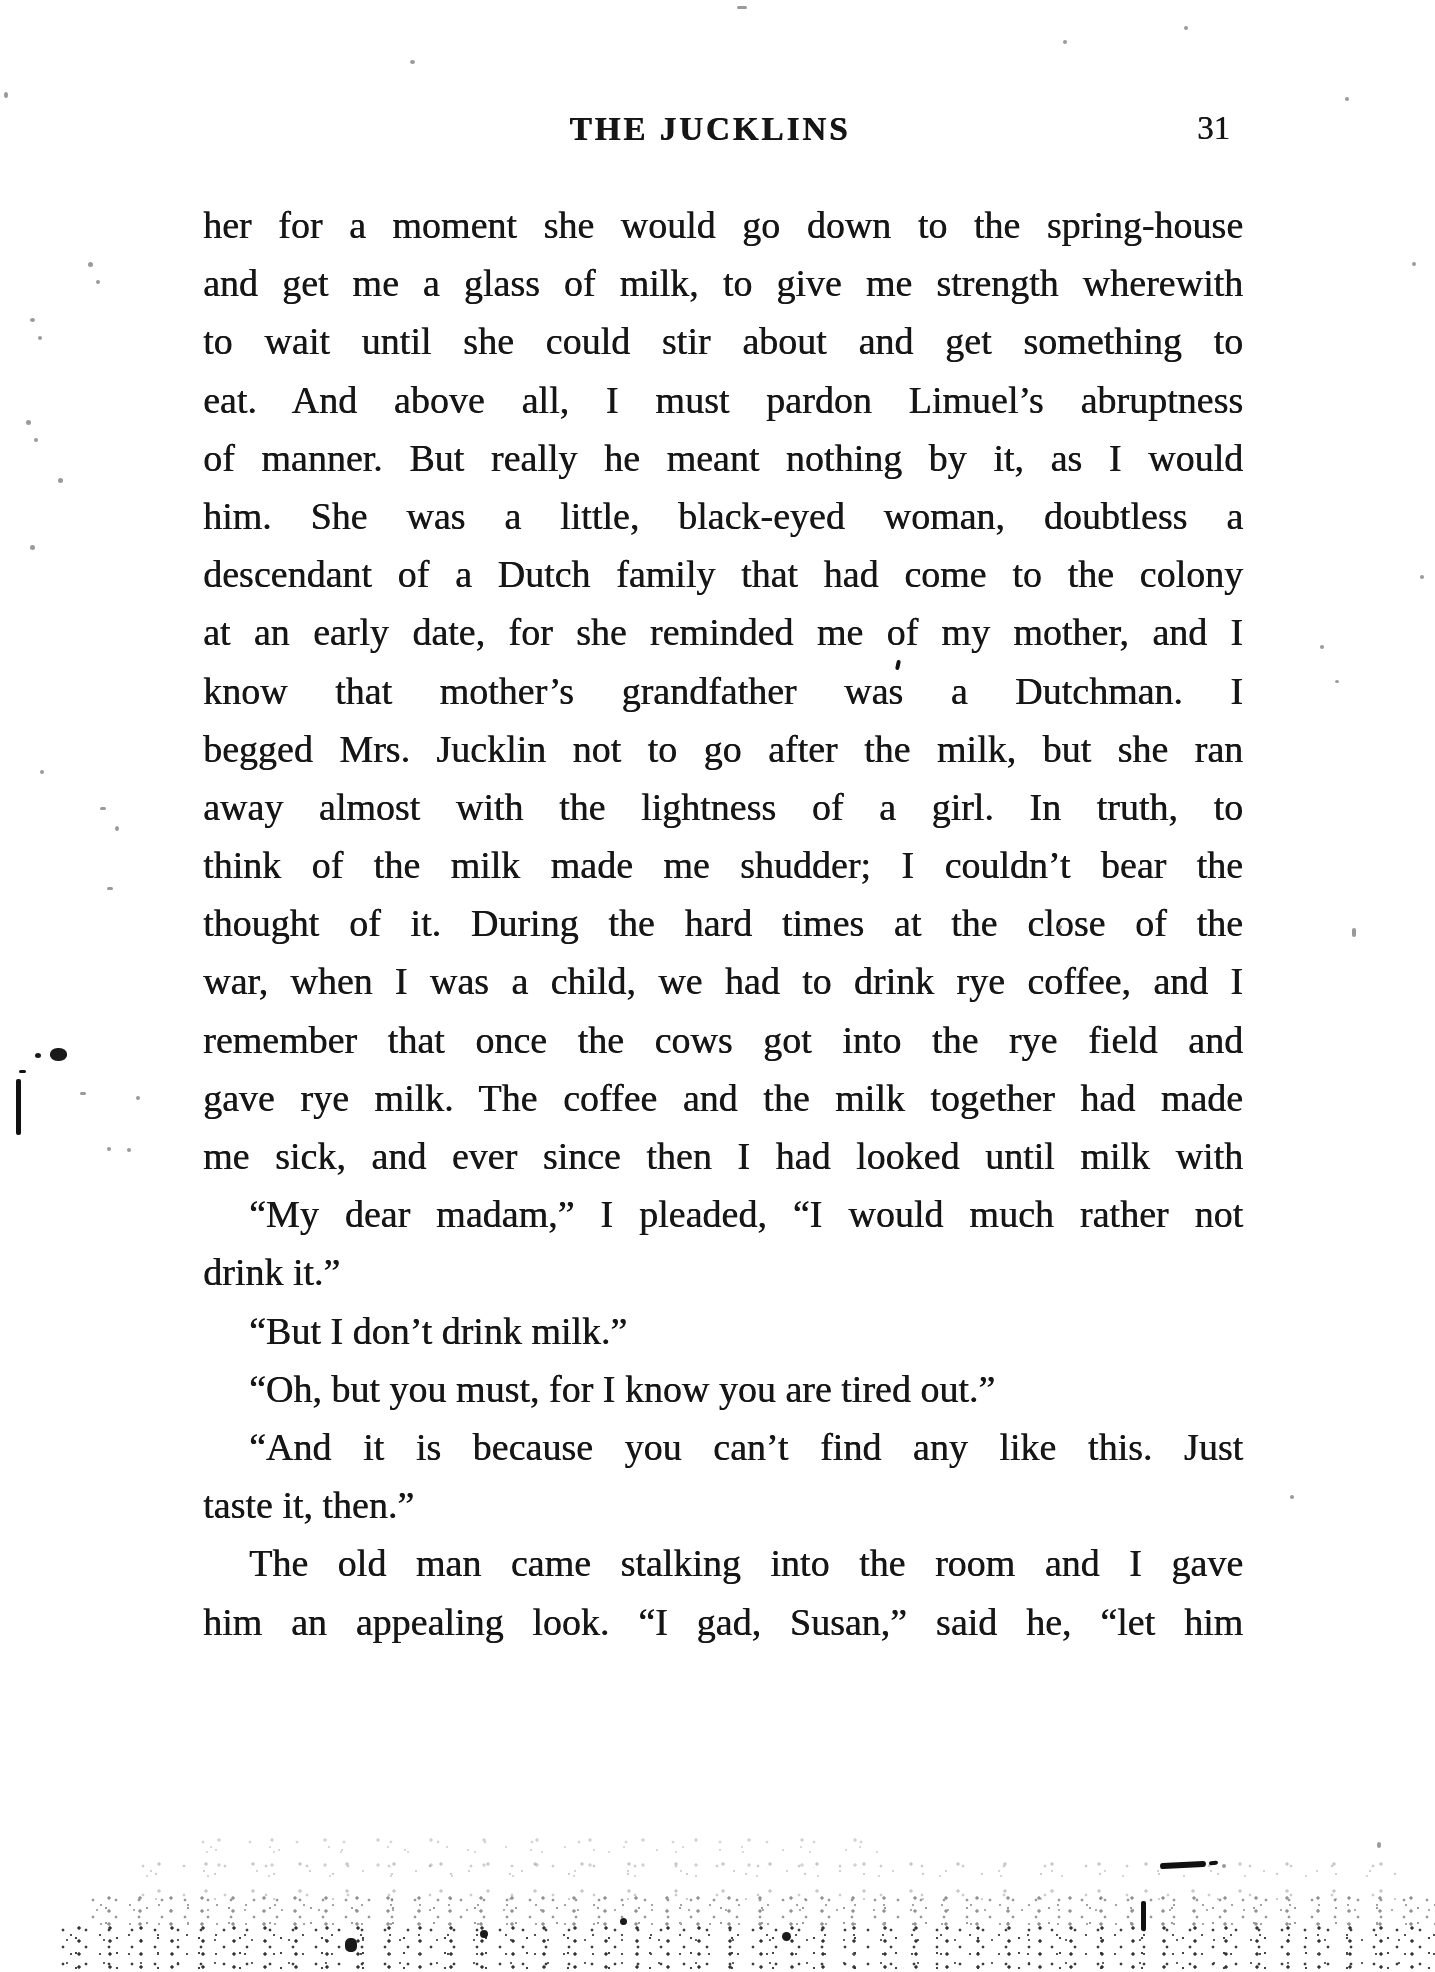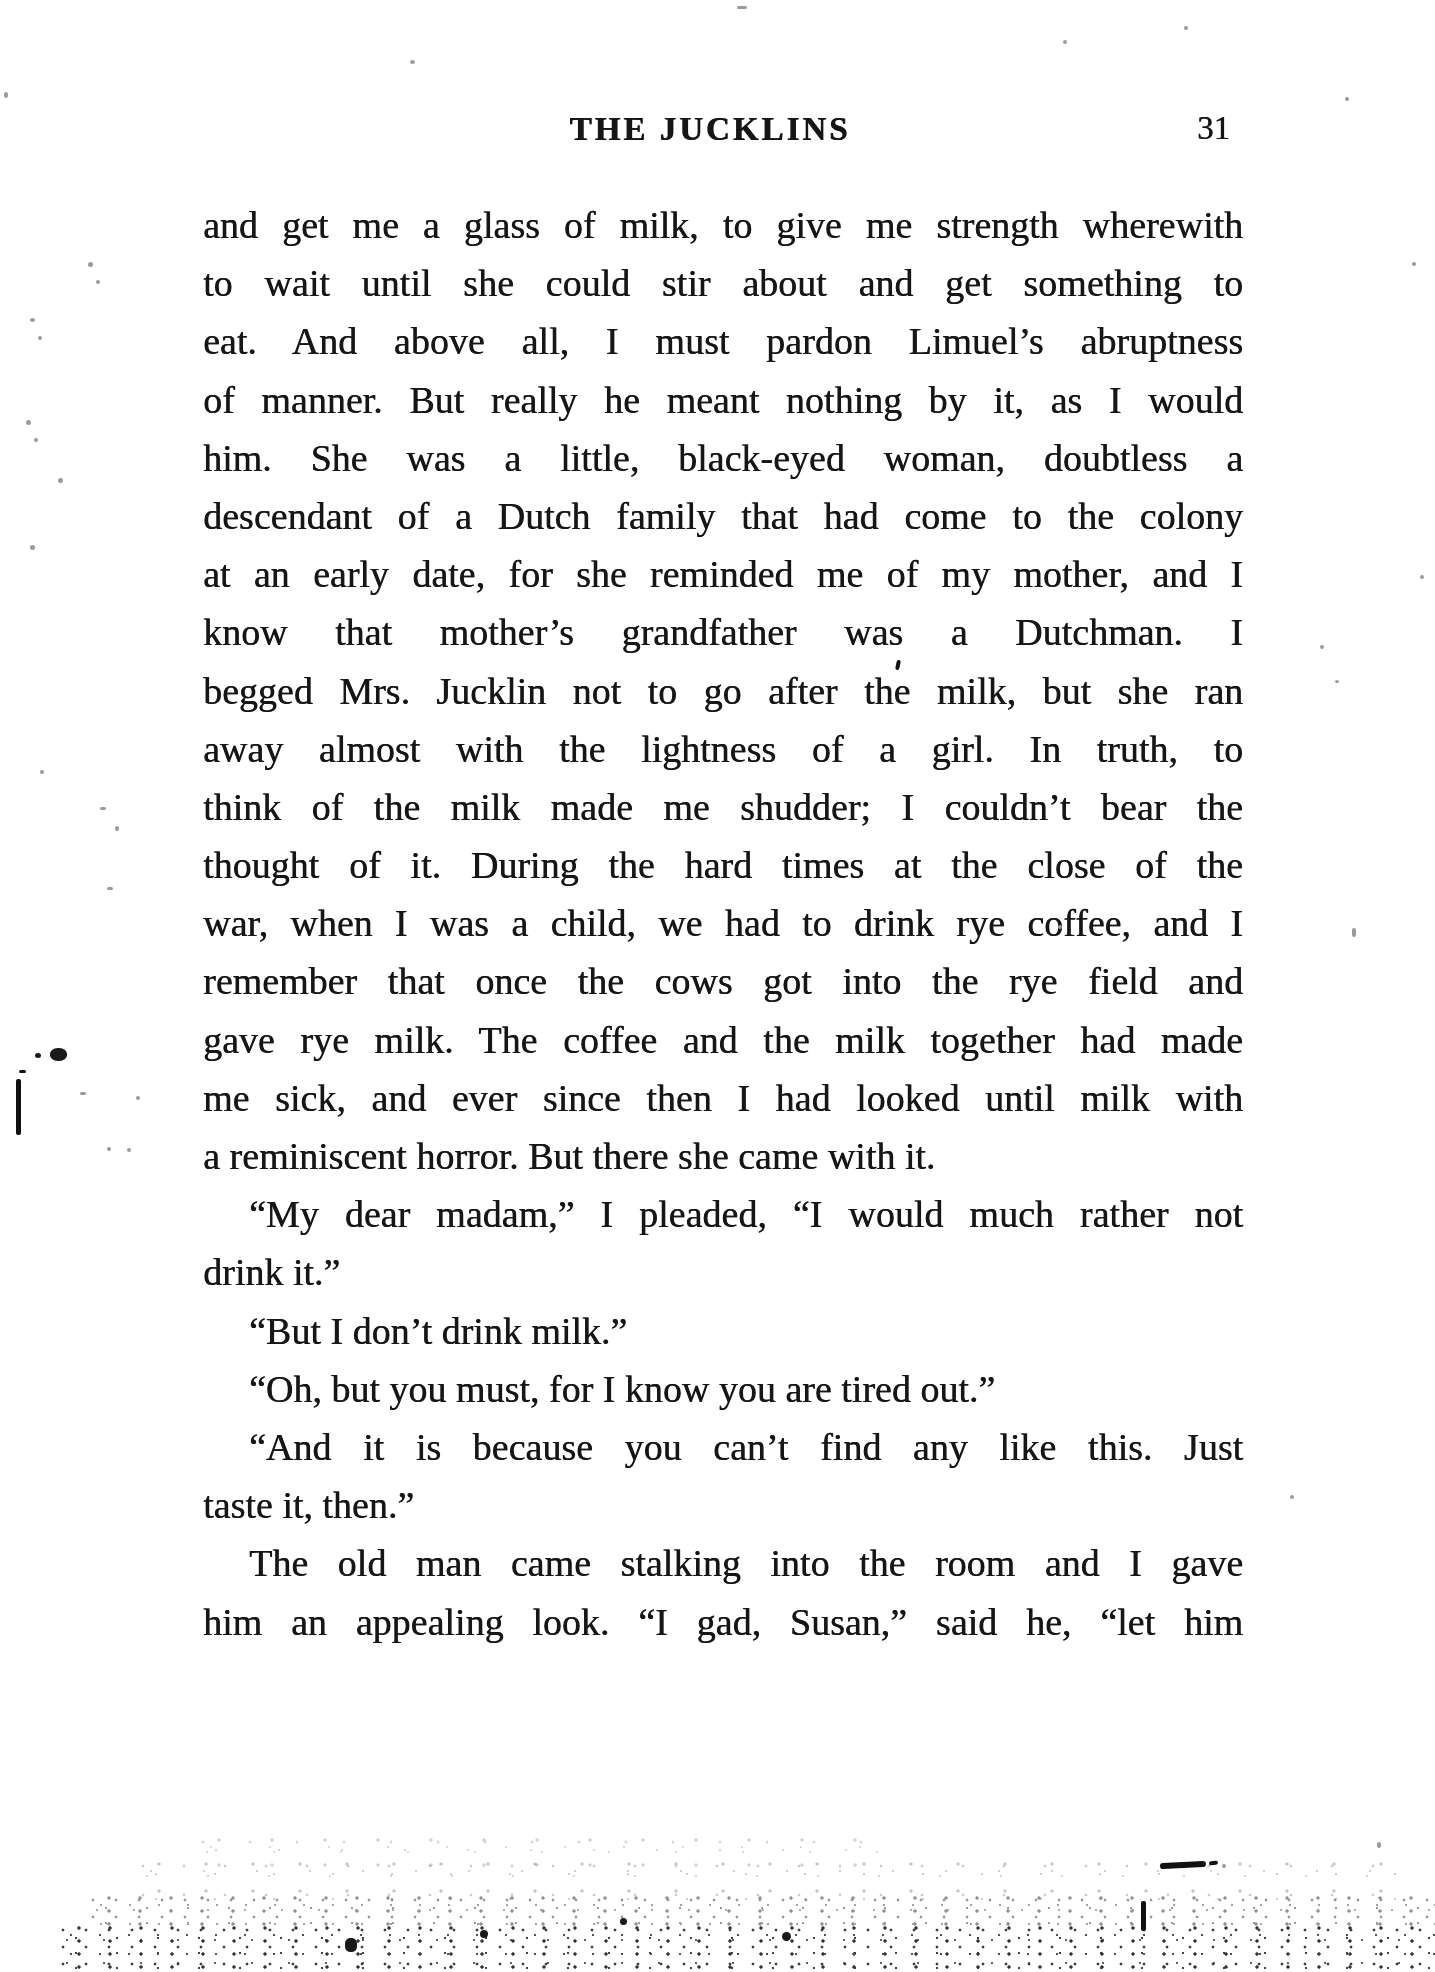--- a/index.html
+++ b/index.html
@@ -62,37 +62,37 @@
 
 <div class="page">
 
   <div class="running-head">
     <span>THE JUCKLINS</span>
   </div>
 
   <div class="page-number">31</div>
 
   <div class="text-block">
+      <div class="line just">her for a moment she would go down to the spring-house</div>
       <div class="line just">and get me a glass of milk, to give me strength wherewith</div>
       <div class="line just">to wait until she could stir about and get something to</div>
       <div class="line just">eat.  And above all, I must pardon Limuel’s abruptness</div>
       <div class="line just">of manner.  But really he meant nothing by it, as I would</div>
       <div class="line just">him.  She was a little, black-eyed woman, doubtless a</div>
       <div class="line just">descendant of a Dutch family that had come to the colony</div>
       <div class="line just">at an early date, for she reminded me of my mother, and I</div>
       <div class="line just">know that mother’s grandfather was a Dutchman.  I</div>
       <div class="line just">begged Mrs. Jucklin not to go after the milk, but she ran</div>
       <div class="line just">away almost with the lightness of a girl.  In truth, to</div>
       <div class="line just">think of the milk made me shudder; I couldn’t bear the</div>
       <div class="line just">thought of it.  During the hard times at the close of the</div>
       <div class="line just">war, when I was a child, we had to drink rye coffee, and I</div>
       <div class="line just">remember that once the cows got into the rye field and</div>
       <div class="line just">gave rye milk.  The coffee and the milk together had made</div>
       <div class="line just">me sick, and ever since then I had looked until milk with</div>
-      <div class="line">a reminiscent horror.  But there she came with it.</div>
       <div class="line just ind">“My dear madam,” I pleaded, “I would much rather not</div>
       <div class="line">drink it.”</div>
       <div class="line ind">“But I don’t drink milk.”</div>
       <div class="line ind">“Oh, but you must, for I know you are tired out.”</div>
       <div class="line just ind">“And it is because you can’t find any like this.  Just</div>
       <div class="line">taste it, then.”</div>
       <div class="line just ind">The old man came stalking into the room and I gave</div>
       <div class="line just">him an appealing look.  “I gad, Susan,” said he, “let him</div>
     </div>
 

